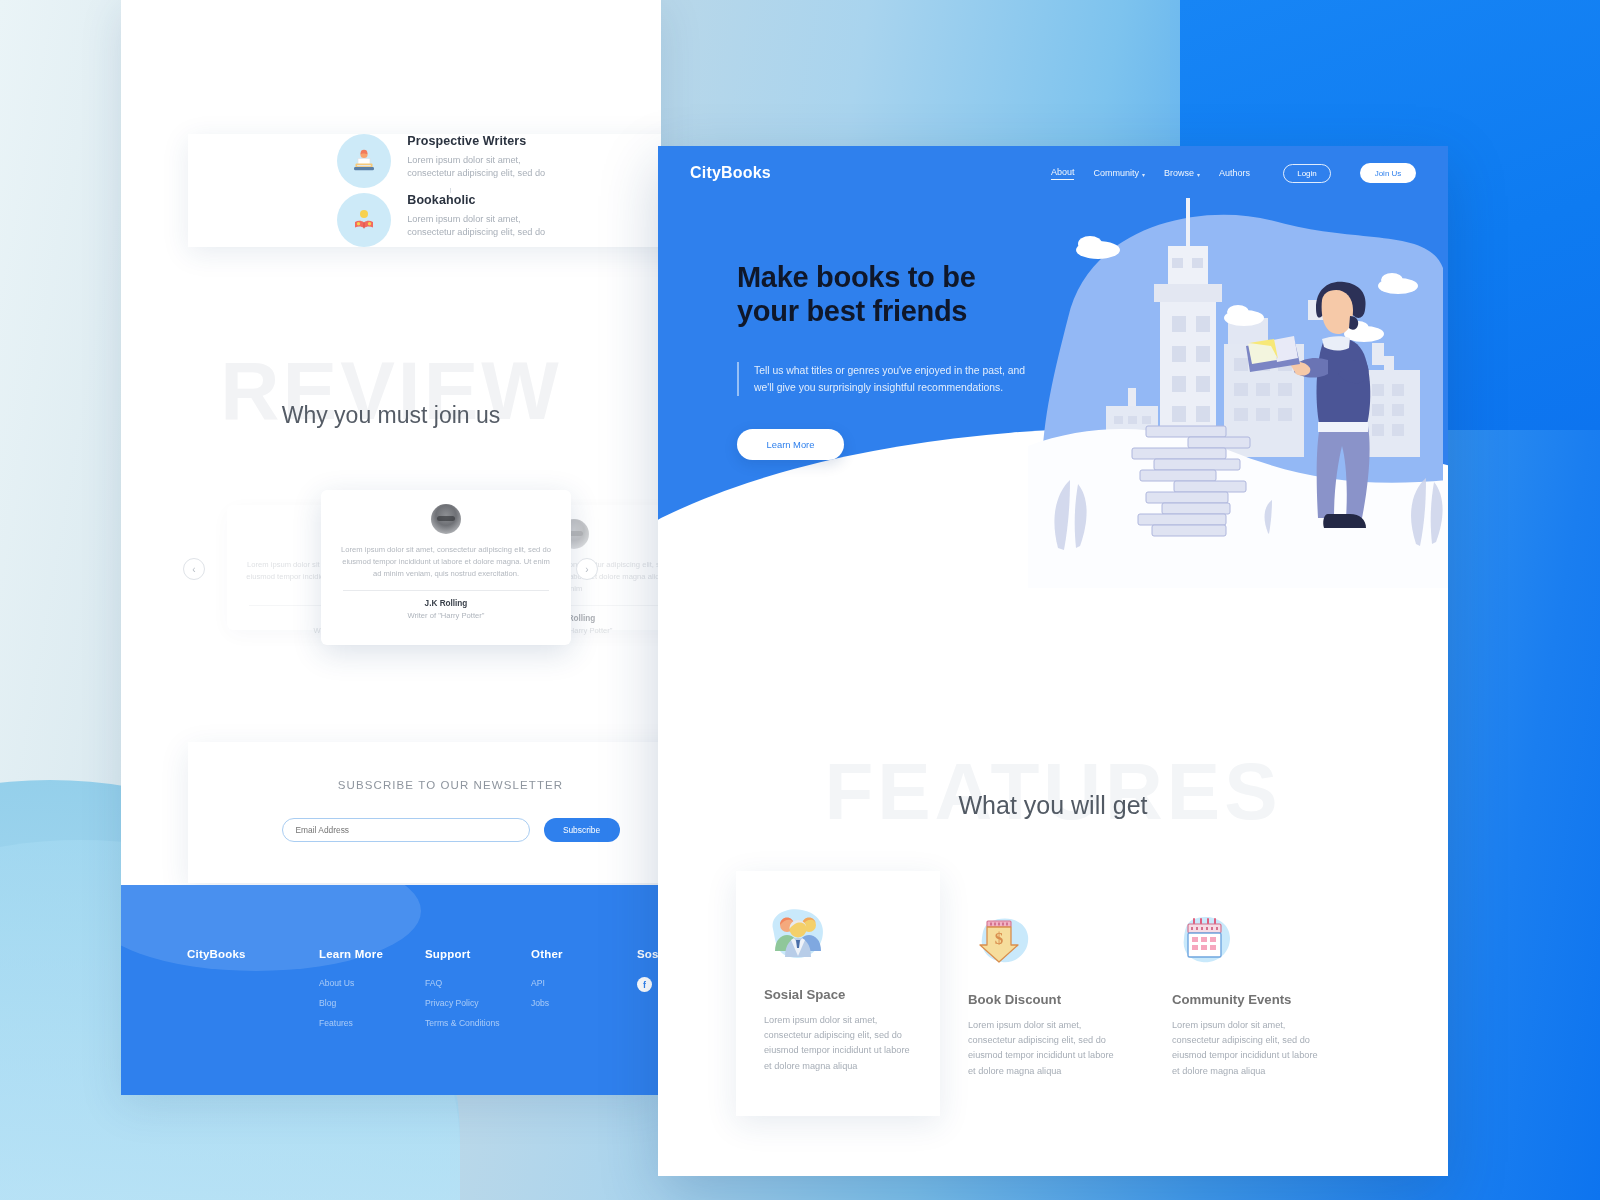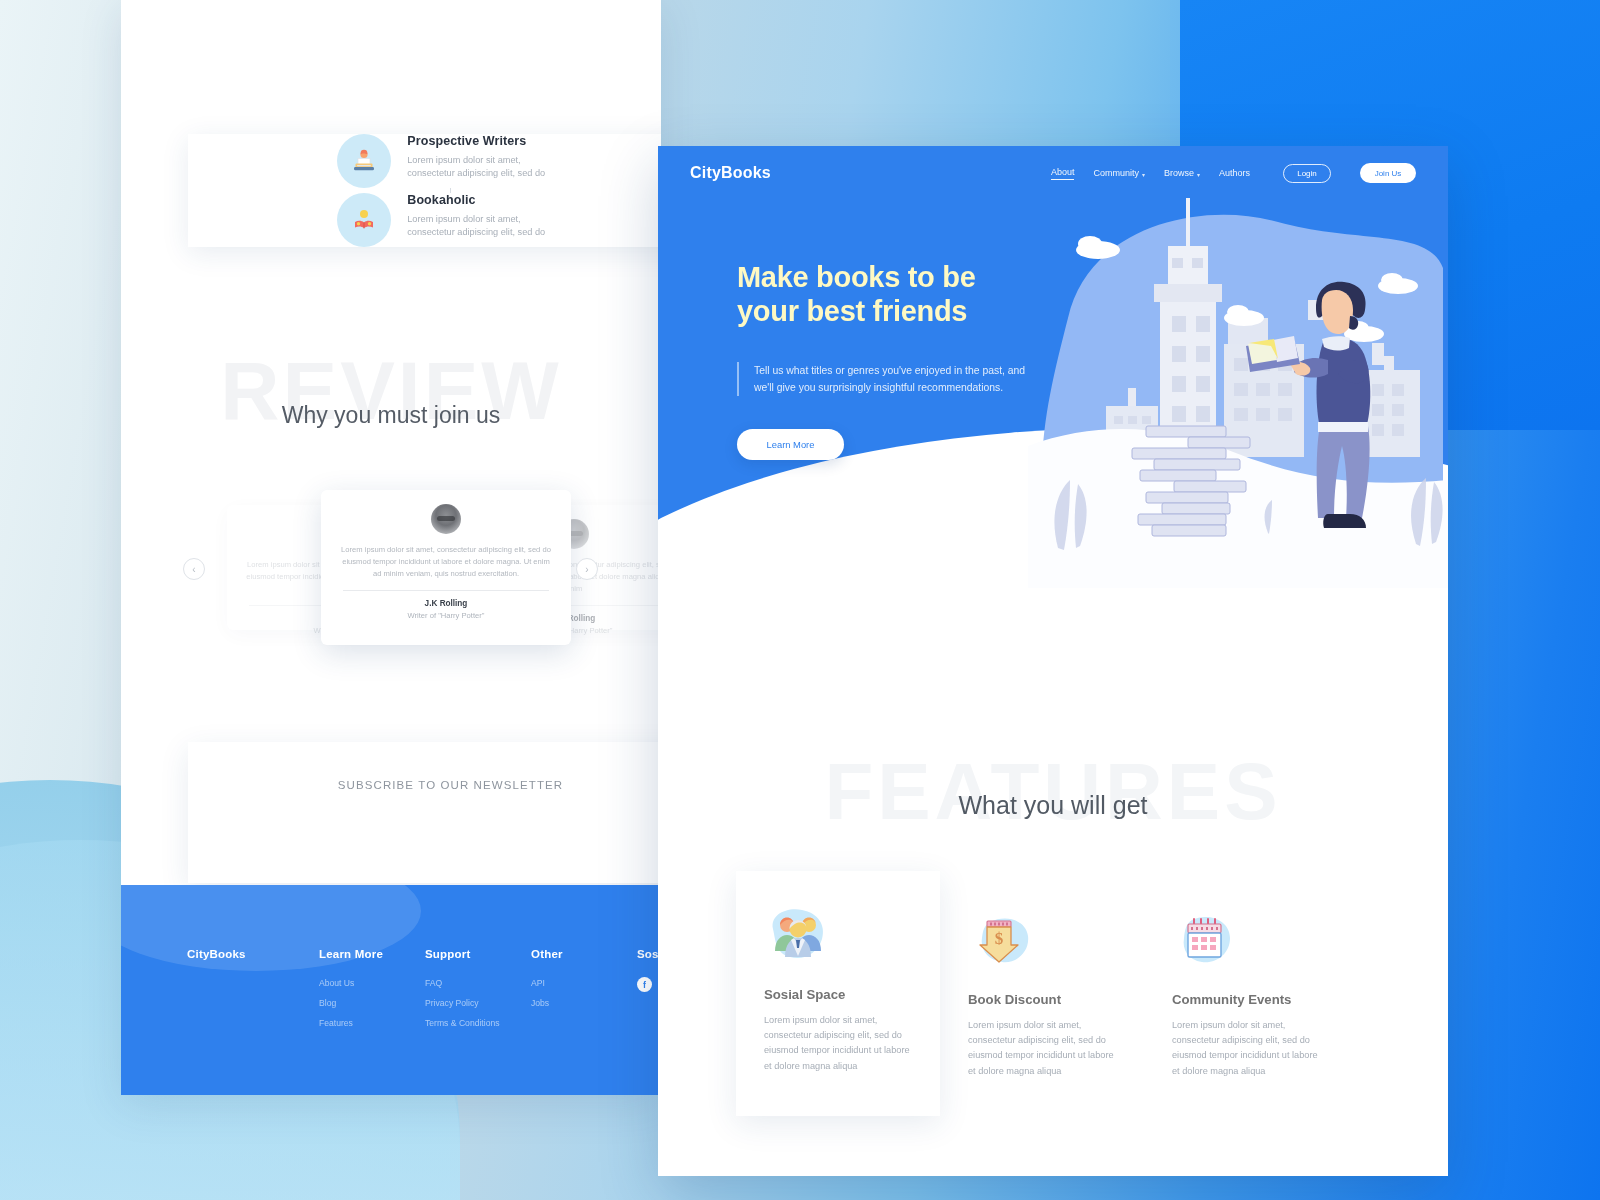--- a/index.html
+++ b/index.html
@@ -200,21 +200,21 @@
     font-family: "Liberation Sans", sans-serif; cursor: pointer;
   }
   .btn-join {
     margin-left: 10px; width: 56px; height: 20px; border-radius: 10px;
     border: none; background: #fff; color: #2f80ed; font-size: 8px;
     display: flex; align-items: center; justify-content: center;
     font-family: "Liberation Sans", sans-serif; cursor: pointer;
   }
   .hero-copy { position: absolute; left: 79px; top: 115px; width: 330px; z-index: 5; }
   .hero-copy h1 {
-    color: #fef9c3; font-size: 29px; line-height: 1.17; font-weight: 700; letter-spacing: -.3px;
+    color: #0f172a; font-size: 29px; line-height: 1.17; font-weight: 700; letter-spacing: -.3px;
   }
   .hero-sub {
     margin-top: 33px; border-left: 2px solid rgba(255,255,255,.5); padding-left: 15px;
     color: rgba(255,255,255,.86); font-size: 10.4px; line-height: 1.65; width: 295px;
   }
   .btn-learn {
     margin-top: 33px; width: 107px; height: 31px; border-radius: 16px; border: none;
     background: #fff; color: #2f80ed; font-size: 9.4px;
     display: flex; align-items: center; justify-content: center;
     font-family: "Liberation Sans", sans-serif; cursor: pointer;
@@ -315,20 +315,24 @@
       <div class="tavatar"></div>
       <div class="tquote">Lorem ipsum dolor sit amet, consectetur adipiscing elit, sed do eiusmod tempor incididunt ut labore et dolore magna. Ut enim ad minim veniam, quis nostrud exercitation.</div>
       <div class="tdiv"></div>
       <div class="tname">J.K Rolling</div>
       <div class="trole">Writer of "Harry Potter"</div>
     </div>
   </div>
 
   <div class="news-card">
     <div class="news-title">SUBSCRIBE TO OUR NEWSLETTER</div>
+    <div class="news-form">
+      <input class="news-input" type="text" placeholder="Email Address" style="">
+      <button class="news-btn">Subscribe</button>
+    </div>
   </div>
 
   <div class="back-footer">
     <div class="footer-blob1"></div>
     <div class="footer-inner">
       <div class="fcol brand">
         <h5>CityBooks</h5>
       </div>
       <div class="fcol">
         <h5>Learn More</h5>

